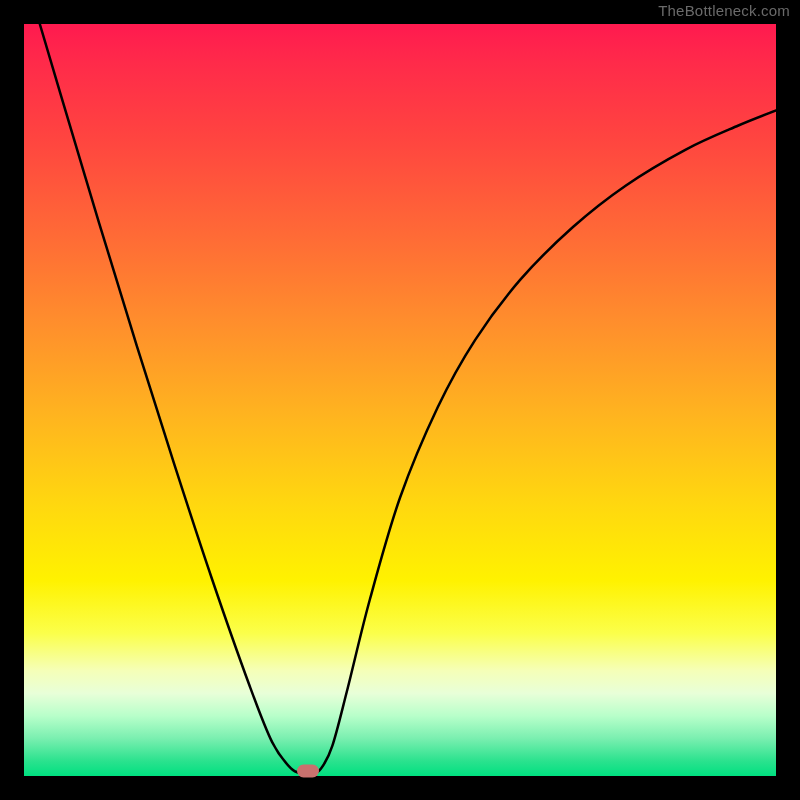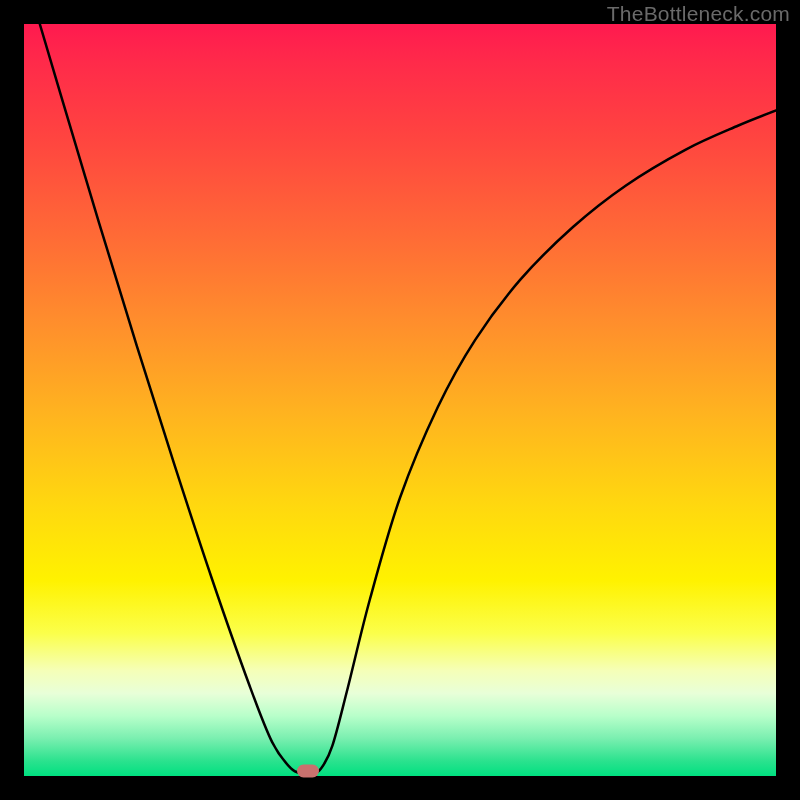--- a/index.html
+++ b/index.html
@@ -33,21 +33,21 @@
       #7aefb0 95%,
       #2be28e 98%,
       #00e080 100%
     );
   }
   .watermark {
     position: absolute;
     top: 2px;
     right: 10px;
     color: #6a6a6a;
-    font-size: 21px;
+    font-size: 15px;
     font-weight: 500;
     letter-spacing: 0.2px;
     z-index: 5;
   }
   svg.curve {
     position: absolute;
     left: 0;
     top: 0;
     width: 752px;
     height: 752px;

